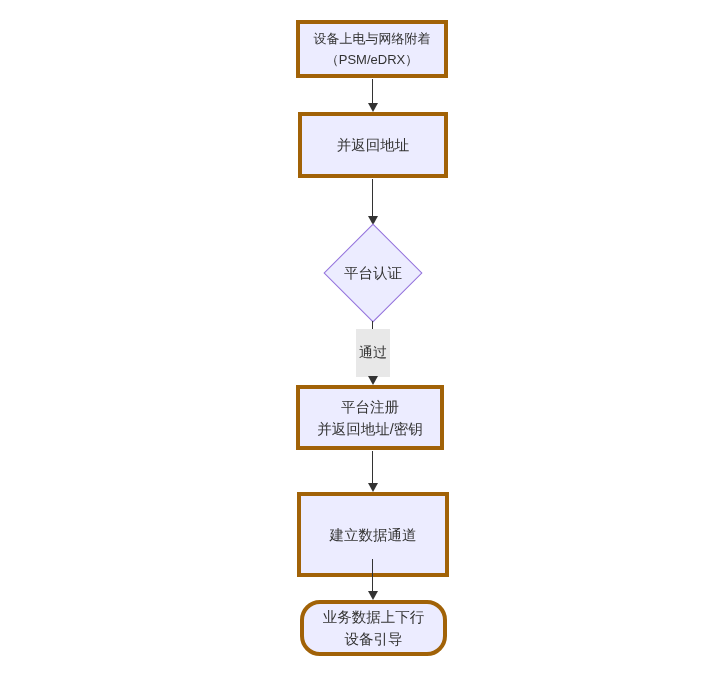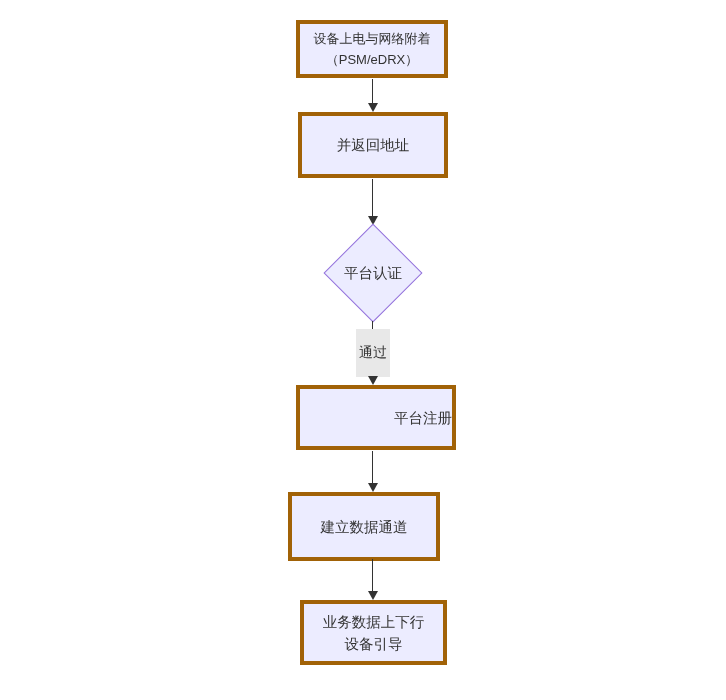--- a/index.html
+++ b/index.html
@@ -97,32 +97,33 @@
 
   <div class="diamond-wrap">
     <div class="diamond-shape"></div>
     <div class="diamond-label">平台认证</div>
   </div>
 
   <div class="edge-line" style="left:372px; top:321px; height:55px;"></div>
   <div class="edge-label" style="left:373px; top:353px;">通过</div>
   <div class="arrow-head" style="left:368px; top:376px;"></div>
 
-  <div class="node" style="left:296px; top:385px; width:160px; height:65px;align-items:flex-end;">
+  <div class="node" style="left:296px; top:385px; width:148px; height:65px;">
     <div>平台注册</div>
+    <div>并返回地址/密钥</div>
   </div>
 
   <div class="edge-line" style="left:372px; top:451px; height:33px;"></div>
   <div class="arrow-head" style="left:368px; top:483px;"></div>
 
-  <div class="node" style="left:288px; top:492px; width:152px; height:69px;align-items:center;">
+  <div class="node" style="left:297px; top:492px; width:152px; height:85px;align-items:center;">
     <div>建立数据通道</div>
   </div>
 
   <div class="edge-line" style="left:372px; top:559px; height:33px;"></div>
   <div class="arrow-head" style="left:368px; top:591px;"></div>
 
-  <div class="node" style="left:300px; top:600px; width:147px; height:65px;">
+  <div class="node" style="left:300px; top:600px; width:147px; height:56px;border-radius:20px;">
     <div>业务数据上下行</div>
     <div>设备引导</div>
   </div>
 
 </div>
 
 </body></html>

